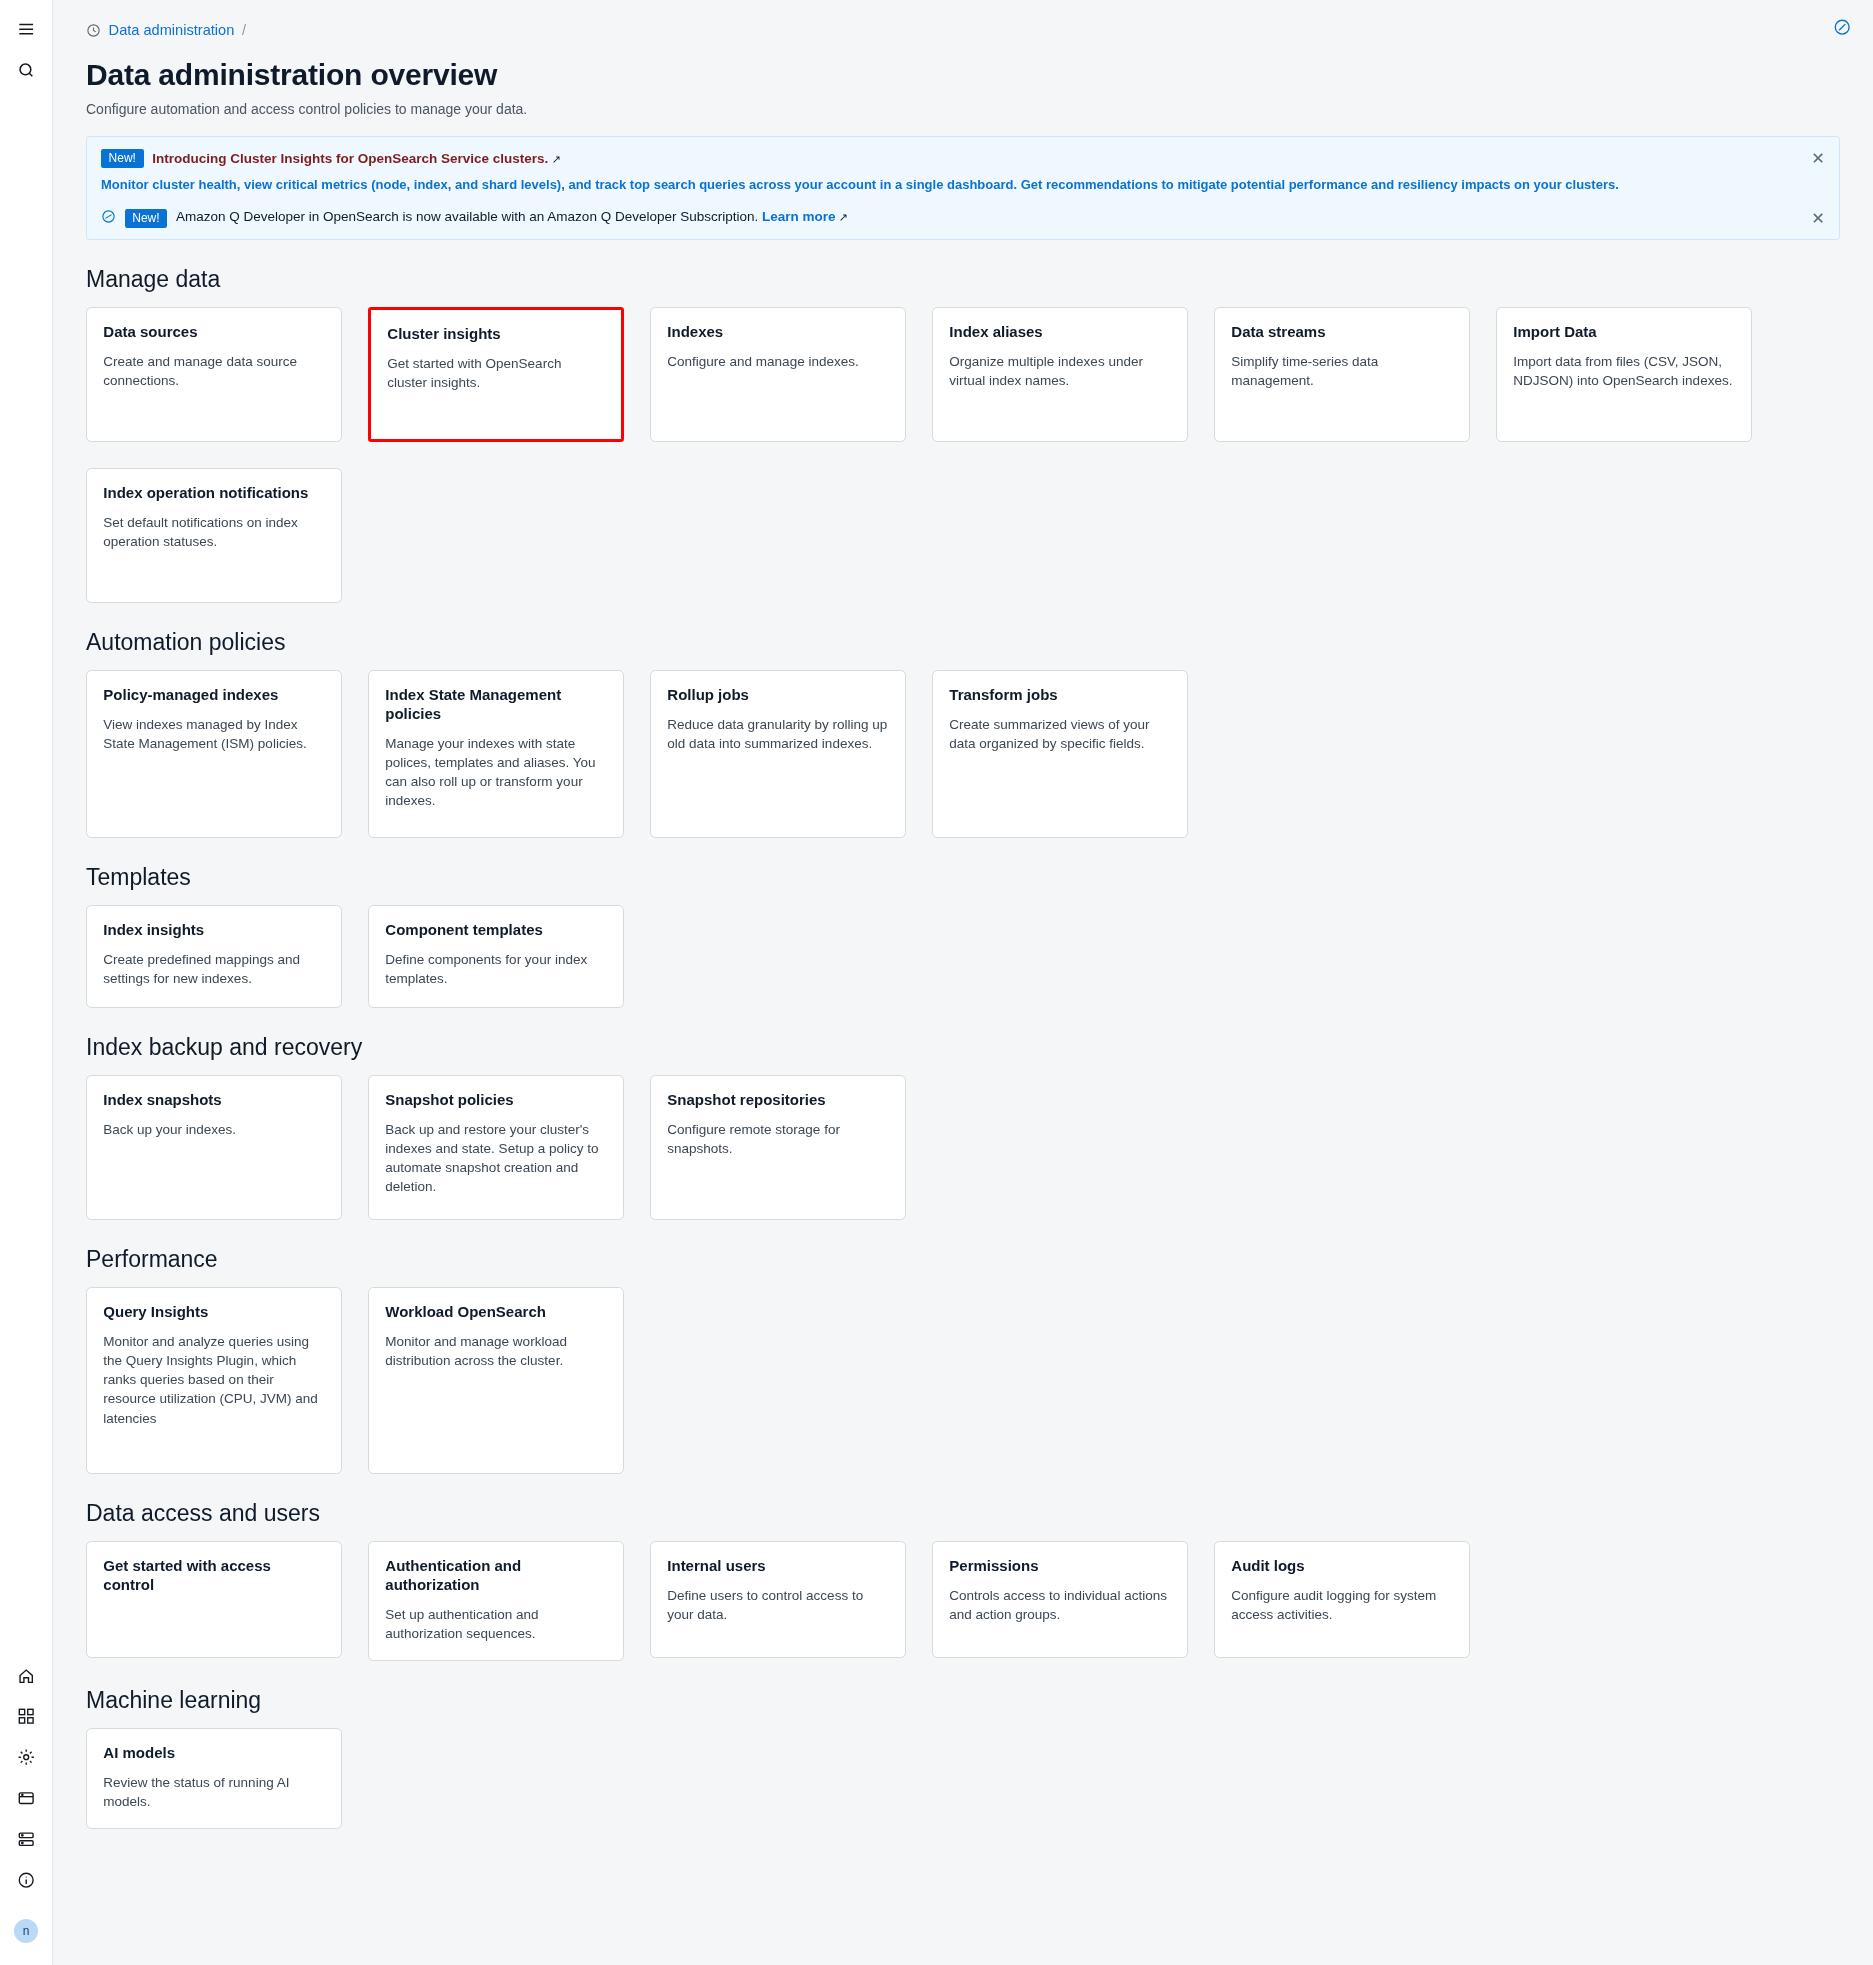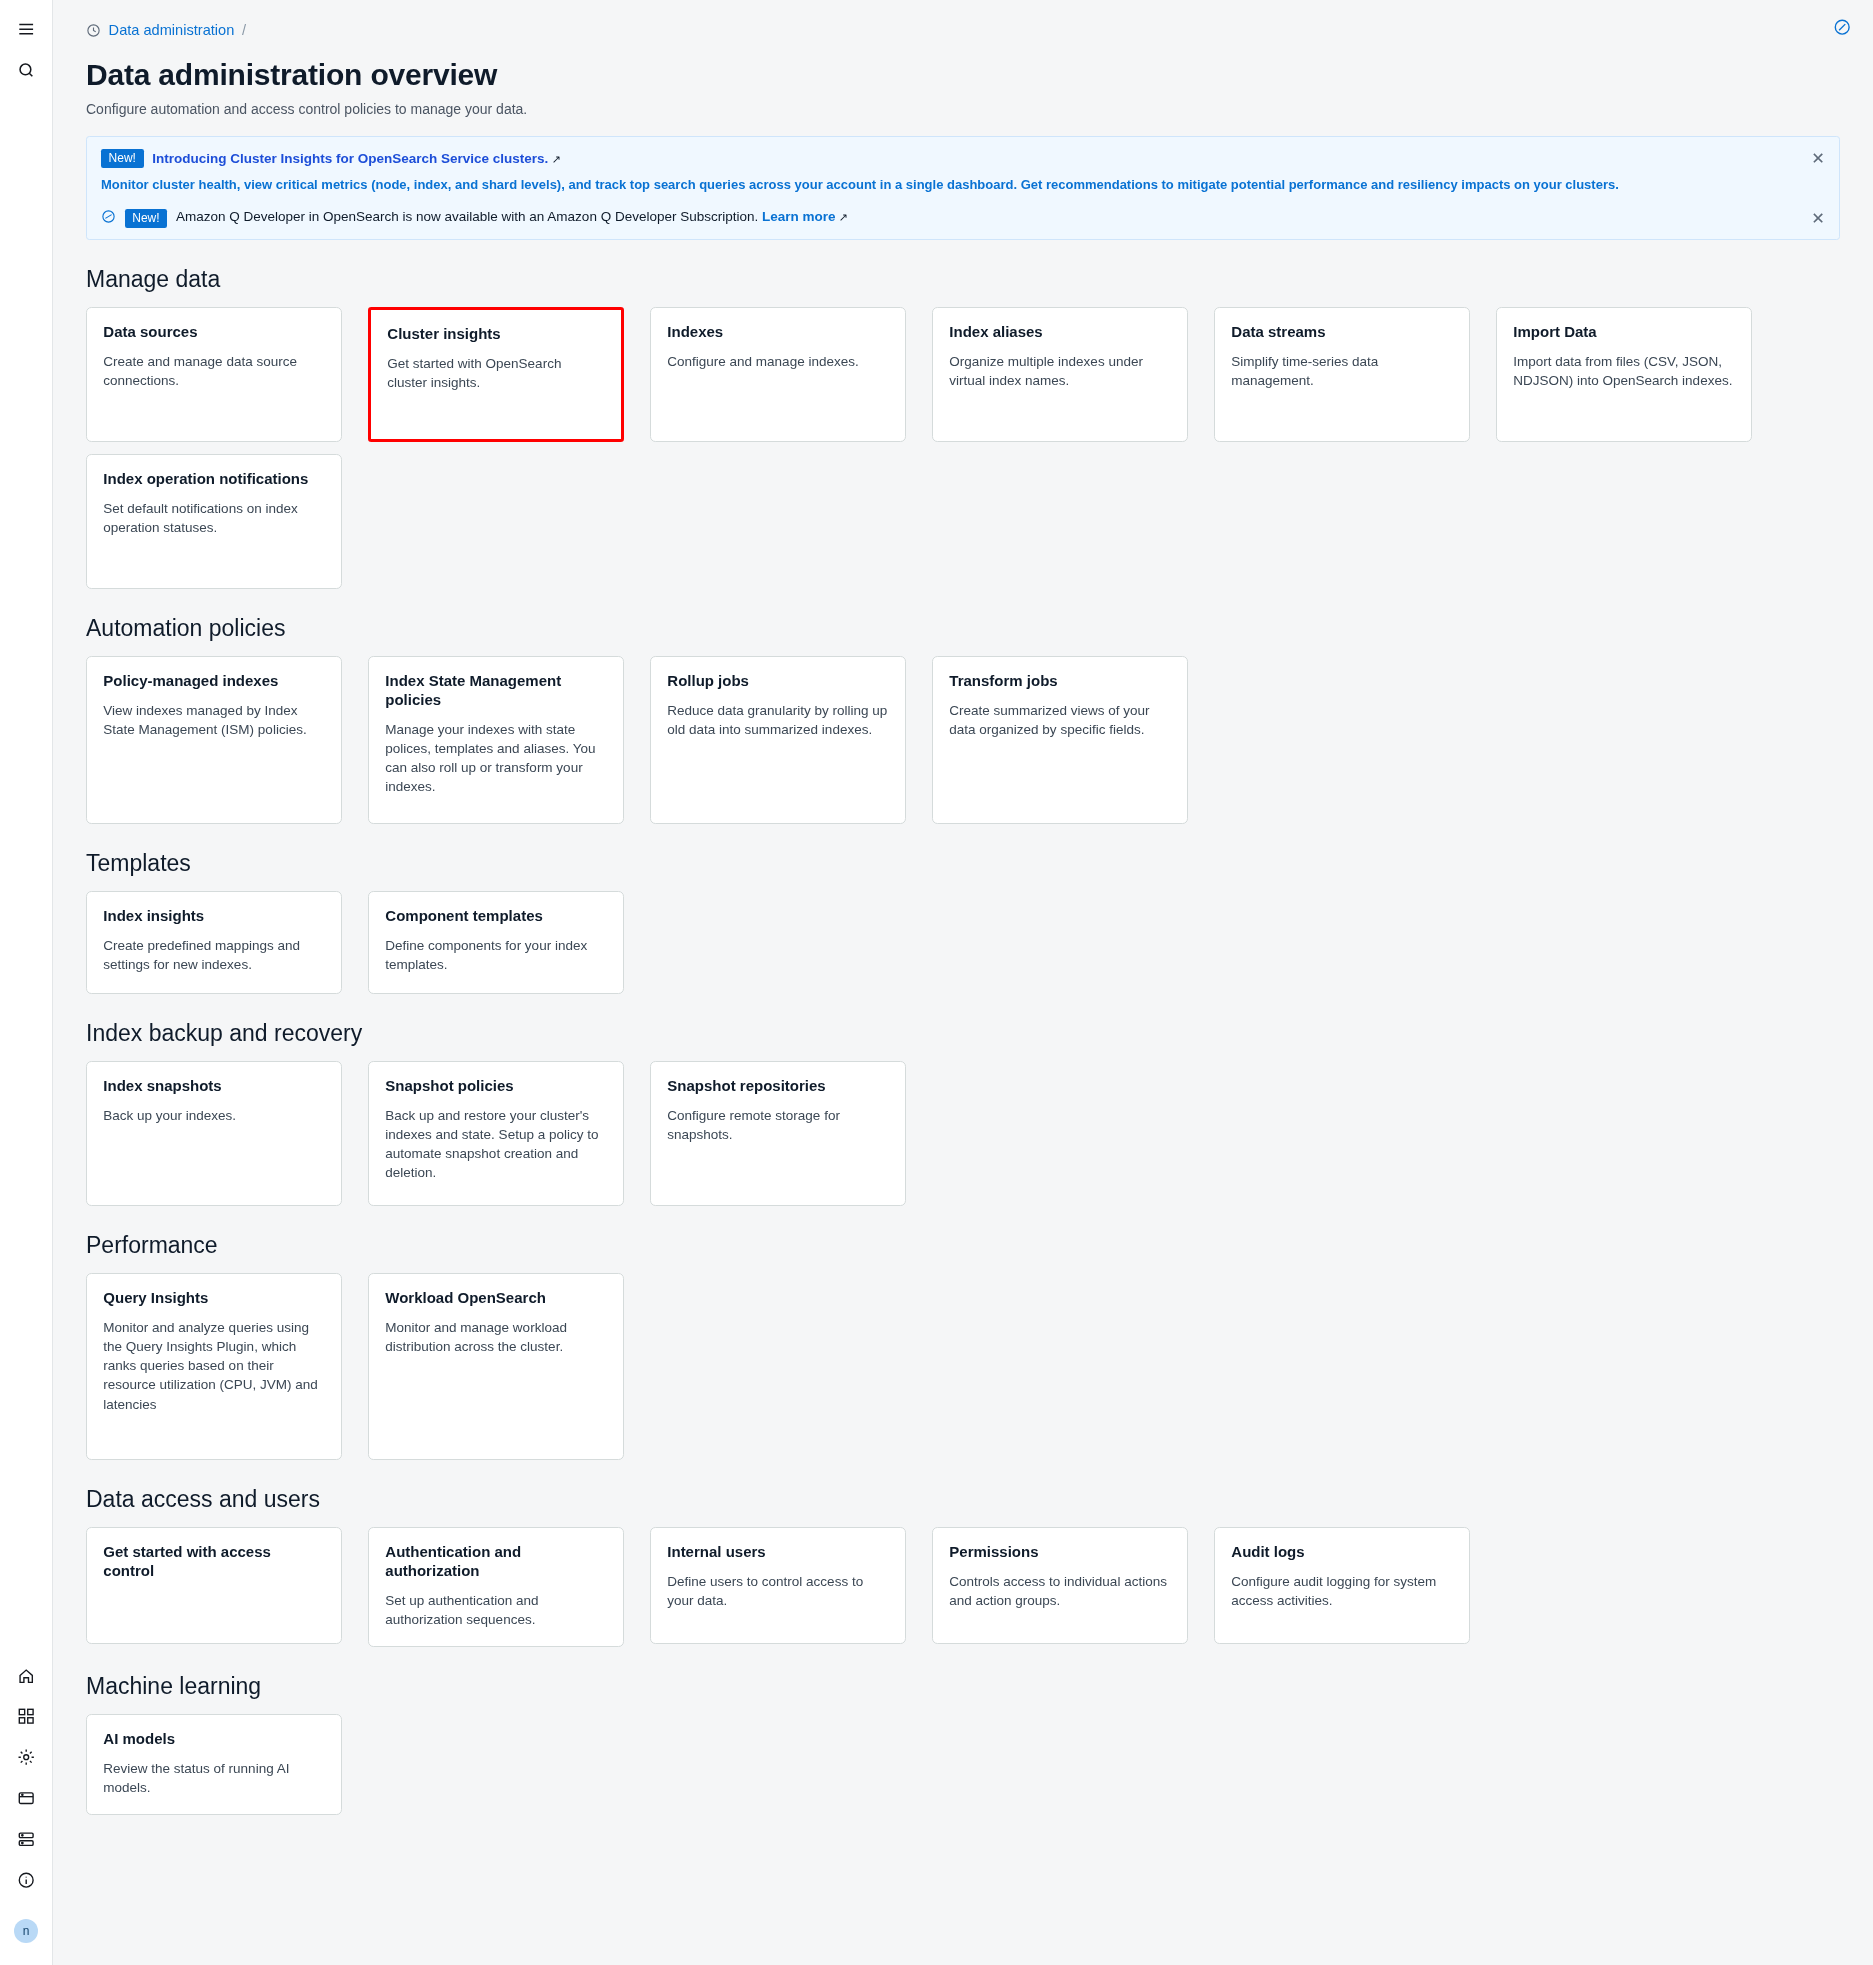--- a/index.html
+++ b/index.html
@@ -112,21 +112,21 @@
     border-radius: 2.2px;
     padding: 2.7px 7.6px;
     line-height: 1.2;
     white-space: nowrap;
   }
   .banner-text {
     font-size: 13.5px;
     color: #0f1b2a;
   }
   .banner-head-link {
-    color: #1d4ed8;
+    color: #7f1d1d;
     font-weight: 700;
     text-decoration: none;
   }
   .banner-body {
     font-size: 13px;
     color: #0972d3;
     font-weight: 700;
     margin-top: 7.6px;
     line-height: 1.35;
   }
@@ -145,21 +145,21 @@
   
   .section-title {
     font-size: 23px;
     font-weight: 400;
     color: #0f1b2a;
     margin: 26px 0 14px 0;
   }
   .grid {
     display: grid;
     grid-template-columns: repeat(6, 256px);
-    gap: 12px 26px;
+    gap: 26px 26px;
     align-items: start;
   }
   .card {
     background: #ffffff;
     border: 1.1px solid #d5dbdb;
     border-radius: 5.4px;
     padding: 15px 16.3px 17.3px 16.3px;
   }
   .card-title {
     font-size: 15px;

